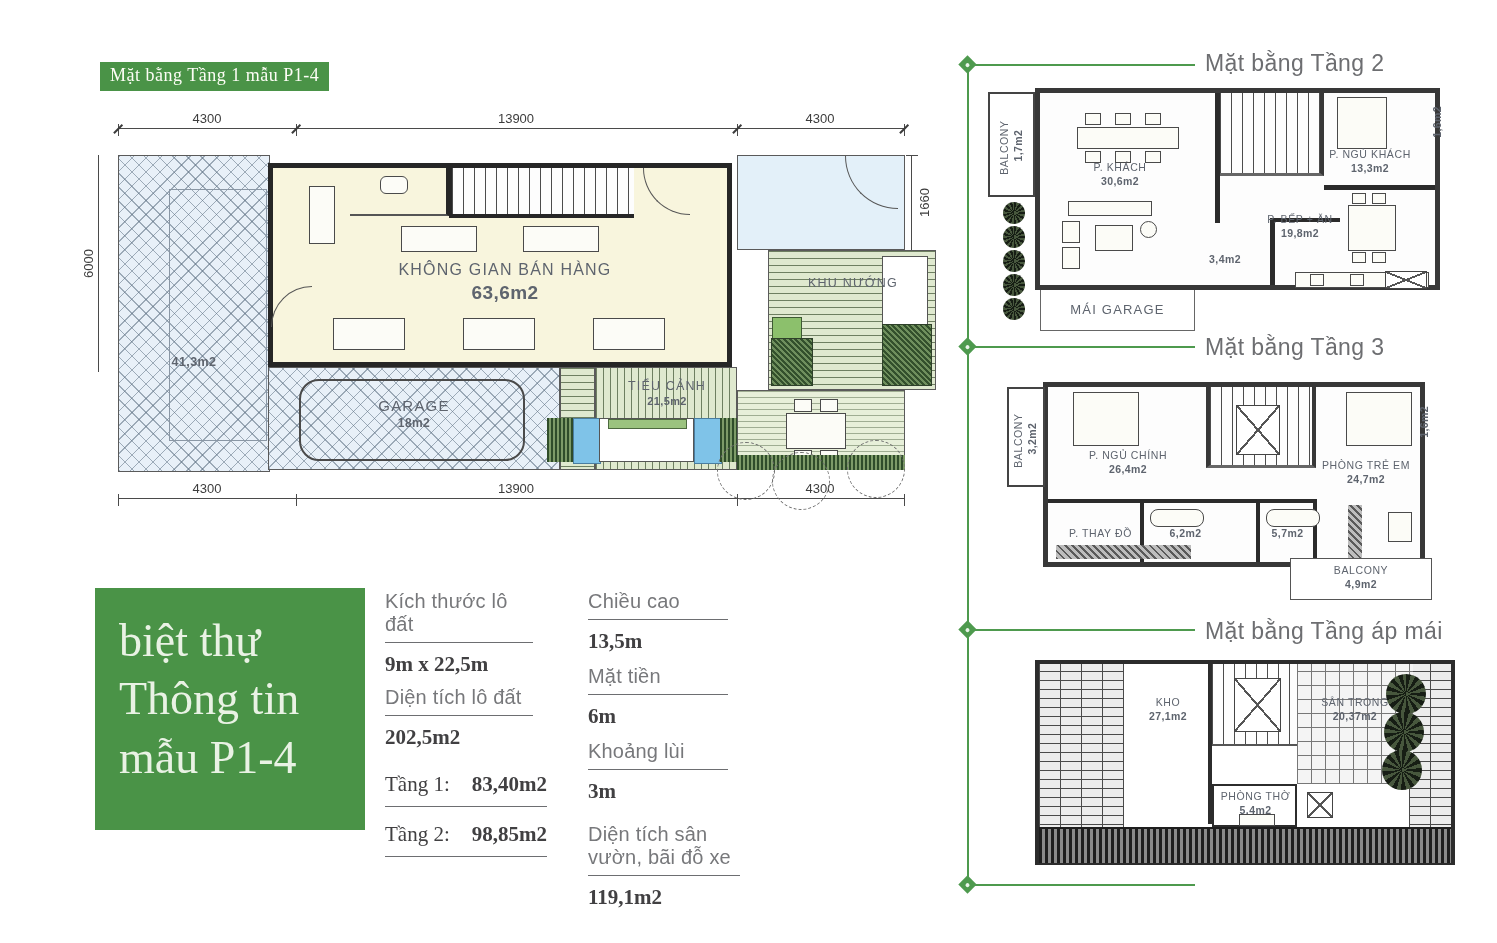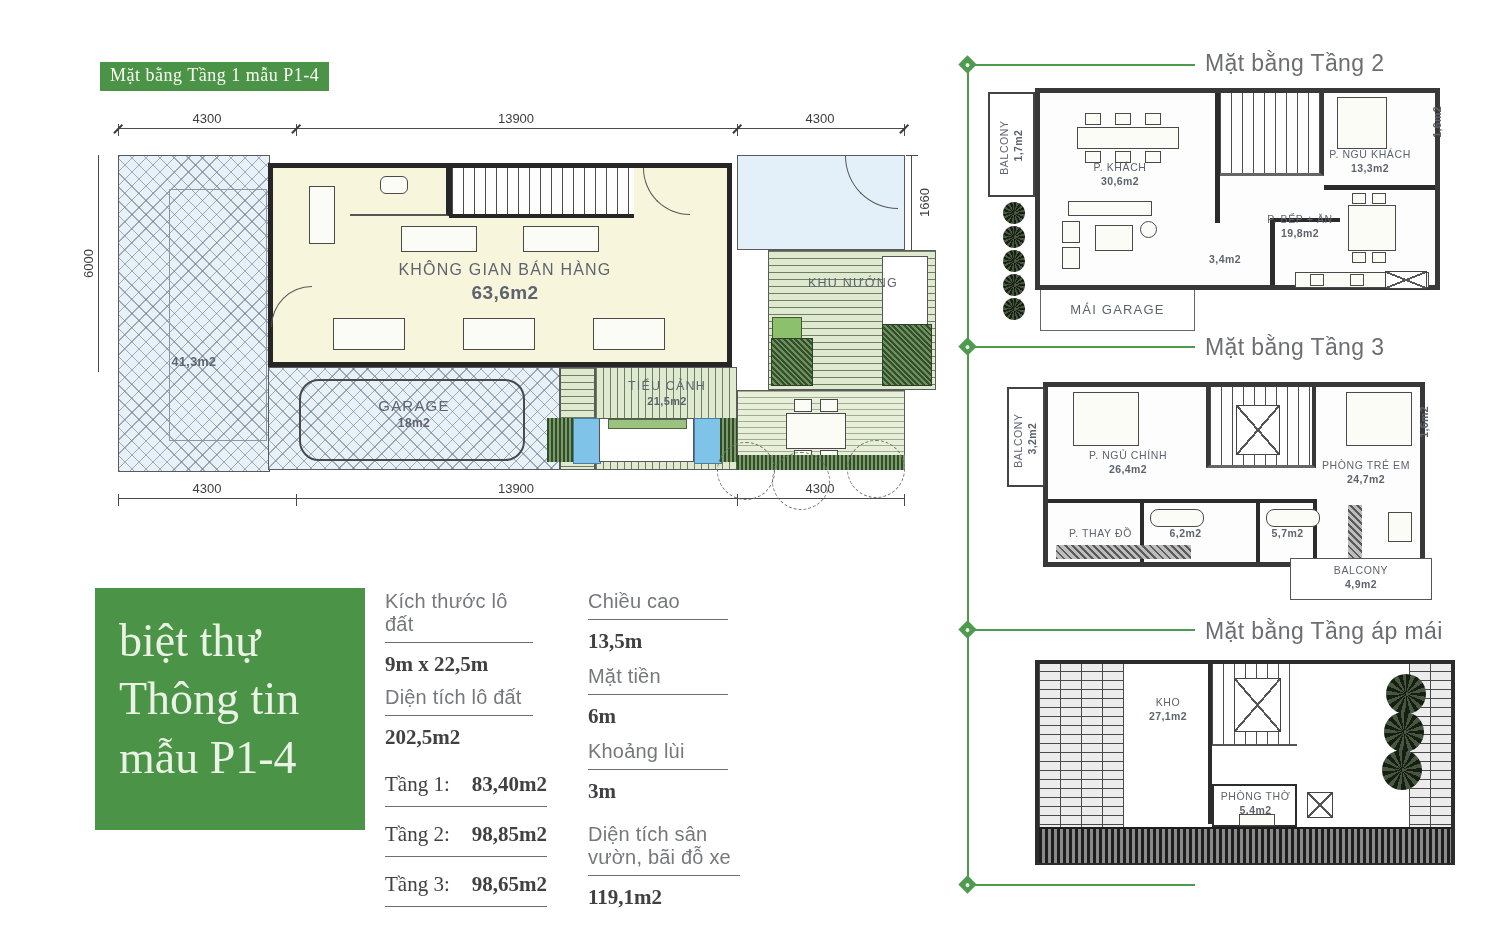--- a/index.html
+++ b/index.html
@@ -363,20 +363,26 @@
       <div class="abs" style="left:85px;top:0;width:88px;height:160px;background:#fff;border-right:4px solid #2c2c2c;box-sizing:border-box;">
         <div class="abs rl sml" style="left:0;top:32px;width:88px;text-align:center;">
           <span class="nm">KHO</span>
           <span class="ar">27,1m2</span>
         </div>
       </div>
 
       <div class="abs treads" style="left:173px;top:0;width:85px;height:80px;border-bottom:2px solid #555;"></div>
       <div class="abs xbox" style="left:195px;top:14px;width:45px;height:52px;"></div>
 
+      <div class="abs gridp" style="left:258px;top:0;width:116px;height:120px;">
+        <div class="abs rl sml" style="left:0;top:32px;width:116px;">
+          <span class="nm">SÂN TRONG</span>
+          <span class="ar">20,37m2</span>
+        </div>
+      </div>
 
       <div class="abs conifer" style="left:347px;top:10px;width:40px;height:40px;"></div>
       <div class="abs conifer" style="left:345px;top:48px;width:40px;height:40px;"></div>
       <div class="abs conifer" style="left:343px;top:86px;width:40px;height:40px;"></div>
 
       <div class="abs" style="left:173px;top:120px;width:85px;height:43px;background:#fff;border:2px solid #2c2c2c;box-sizing:border-box;">
         <div class="abs rl sml" style="left:-6px;top:4px;width:95px;">
           <span class="nm">PHÒNG THỜ</span>
           <span class="ar">5,4m2</span>
         </div>
@@ -399,24 +405,20 @@
     <div class="specvalue">9m x 22,5m</div>
     <div class="speclabel" style="width:148px;">Diện tích lô đất</div>
     <div class="specvalue" style="margin-bottom:22px;">202,5m2</div>
     <div class="specrow">
       <span class="k">Tầng 1:</span>
       <span class="v">83,40m2</span>
     </div>
     <div class="specrow">
       <span class="k">Tầng 2:</span>
       <span class="v">98,85m2</span>
-    </div>
-    <div class="specrow">
-      <span class="k">Tầng 3:</span>
-      <span class="v">98,65m2</span>
     </div>
   </div>
 
   <div class="abs" style="left:588px;top:590px;width:170px;">
     <div class="speclabel" style="width:140px;">Chiều cao</div>
     <div class="specvalue" style="margin-bottom:11px;">13,5m</div>
     <div class="speclabel" style="width:140px;">Mặt tiền</div>
     <div class="specvalue" style="margin-bottom:11px;">6m</div>
     <div class="speclabel" style="width:140px;">Khoảng lùi</div>
     <div class="specvalue" style="margin-bottom:19px;">3m</div>

